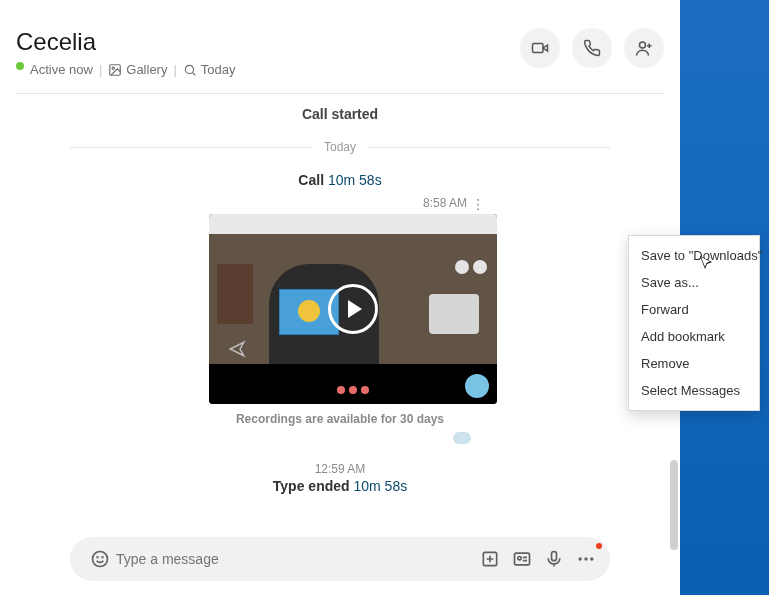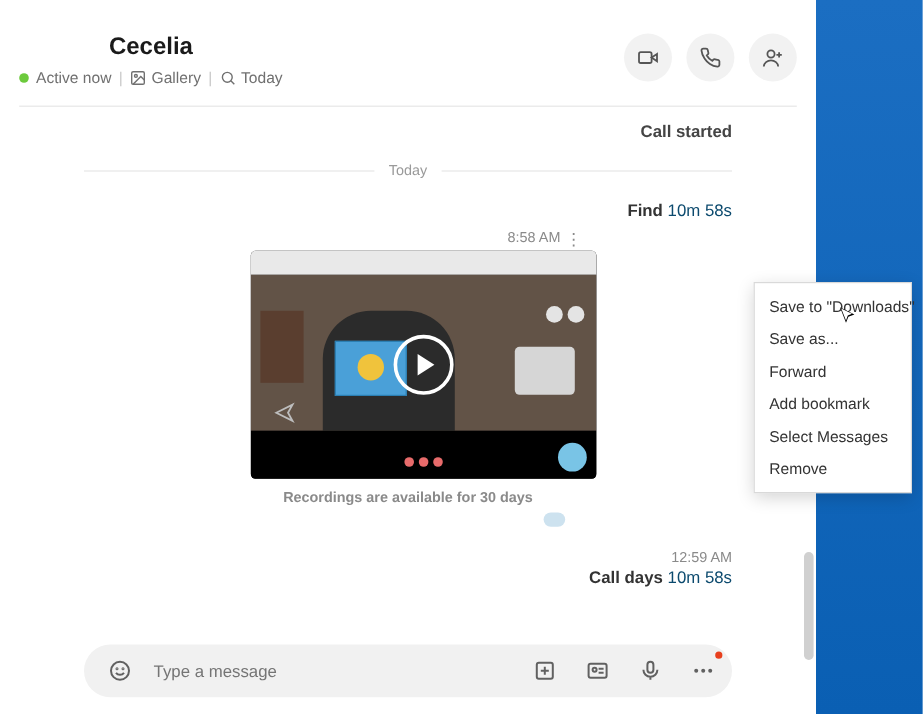--- a/index.html
+++ b/index.html
@@ -2,31 +2,31 @@
 <html><head>
 <meta charset="utf-8">
 <style>
 * { margin:0; padding:0; box-sizing:border-box; font-family:-apple-system,Segoe UI,Helvetica,Arial,sans-serif; }
 body { width:769px; height:595px; background:#fff; overflow:hidden; position:relative; }
 .app { position:absolute; left:0; top:0; width:680px; height:595px; background:#fff; }
 .desktop-strip { position:absolute; right:0; top:0; width:89px; height:595px; background:linear-gradient(180deg,#1b6ec2 0%,#0a5fb3 100%); }
 
 .header { padding:28px 16px 0 16px; }
 .header-top { display:flex; justify-content:space-between; align-items:flex-start; }
-.contact-name { font-size:20px; font-weight:700; color:#1a1a1a;text-align:center; }
-.sub { display:flex; align-items:center; gap:6px; margin-top:6px; color:#707070; font-size:13px; }
+.contact-name { font-size:24px; font-weight:400; color:#1a1a1a; }
+.sub { display:flex; gap:6px; margin-top:6px; color:#707070; font-size:13px; }
 .dot { width:8px; height:8px; border-radius:50%; background:#6cca3c; display:inline-block; }
 .sub .sep { color:#c9c9c9; }
 .sub .lnk { display:flex; align-items:center; gap:4px; cursor:pointer; }
 .hdr-actions { display:flex; gap:12px; }
 .circle-btn { width:40px; height:40px; border-radius:50%; background:#f2f2f2; display:flex; align-items:center; justify-content:center; color:#555; cursor:pointer; }
 .hairline { height:1px; background:#e6e6e6; margin-top:16px; }
 
 .content { position:relative; padding:0 70px; }
-.center { text-align:right; }
+.center { text-align:center; }
 .evt { font-size:14px; font-weight:600; color:#444; margin-top:12px; }
 .day-div { display:flex; align-items:center; gap:12px; margin:18px 0; color:#9a9a9a; font-size:12px; }
 .day-div::before,.day-div::after { content:""; flex:1; height:1px; background:#e6e6e6; }
 
 .msg-time { color:#8a8a8a; font-size:12px; margin-top:4px; }
 .msg-line { font-size:14px; color:#333; margin-top:2px; }
 .msg-line .dur { color:#0c4a6e; }
 
 .video-wrap { margin:8px auto 0 auto; width:262px; }
 .video-time { text-align:right; font-size:12px; color:#8a8a8a; padding-right:4px; margin-bottom:4px; position:relative; }
@@ -51,21 +51,21 @@
 .play::after { content:""; border-left:14px solid #fff; border-top:9px solid transparent; border-bottom:9px solid transparent; margin-left:4px; }
 
 .caption { font-size:12px; color:#8a8a8a; margin-top:8px; text-align:center;font-weight:bold; }
 .chip { width:18px; height:12px; background:#cde2ef; border-radius:6px; margin:6px 0 0 auto; }
 
 .ctx { position:absolute; left:628px; top:235px; width:132px; background:#fff; border:1px solid #d9d9d9; box-shadow:0 4px 14px rgba(0,0,0,.18); padding:6px 0; z-index:50; }
 .ctx div { font-size:13px; color:#333; padding:6px 12px; cursor:pointer; white-space:nowrap; }
 
 .cursor { position:absolute; left:700px; top:256px; z-index:60; color:#000; }
 
-.composer { position:absolute; left:70px; bottom:14px; right:70px; height:44px; background:#f1f1f1; border-radius:22px; display:flex; align-items:center; padding:0 8px 0 14px; gap:12px; }
+.composer { position:absolute; left:70px; bottom:14px; right:70px; height:44px; background:#f1f1f1; border-radius:22px; display:flex; align-items:center; padding:0 8px 0 14px; gap:0; }
 .composer input { flex:1; border:none; background:transparent; outline:none; font-size:14px; color:#333; }
 .comp-icn { width:32px; height:32px; display:flex; align-items:center; justify-content:center; color:#616161; cursor:pointer; border-radius:50%; }
 .comp-last { position:relative; }
 .badge { position:absolute; top:-2px; right:-2px; width:10px; height:10px; border-radius:50%; background:#e8401e; border:2px solid #f1f1f1; }
 
 .scrollbar { position:absolute; right:2px; top:460px; width:8px; height:90px; background:#d0d0d0; border-radius:4px; }
 
 svg { display:block; }
 </style>
 </head>
@@ -125,21 +125,21 @@
     <div class="hairline"></div>
   </div>
 
   <div class="content">
     <div class="center evt">Call started</div>
     <div class="day-div">
         <span>Today</span>
       </div>
 
     <div class="center">
-      <div class="msg-line"><b>Find</b> <span class="dur">10m 58s</span></div>
+      <div class="msg-line"><b>Call</b> <span class="dur">10m 58s</span></div>
     </div>
 
     <div class="video-wrap">
       <div class="video-time">
         <span>8:58 AM</span>
         <span class="kebab">⋮</span>
       </div>
       <div class="video">
         <div class="vtop"></div>
         <div class="vmain">
@@ -165,21 +165,21 @@
       <div class="caption">Recordings are available for 30 days</div>
       <div class="chip"></div>
     </div>
 
     <svg class="share-icn" width="18" height="18" viewBox="0 0 24 24" fill="none" stroke="currentColor" stroke-width="2">
         <path d="M3 12l18-9-5 9 5 9-18-9z"></path>
       </svg>
 
     <div class="center" style="margin-top:18px">
       <div class="msg-time">12:59 AM</div>
-      <div class="msg-line"><b>Call days</b> <span class="dur">10m 58s</span></div>
+      <div class="msg-line"><b>Type ended</b> <span class="dur">10m 58s</span></div>
     </div>
   </div>
 
   <div class="composer">
     <span class="comp-icn">
       <svg width="20" height="20" viewBox="0 0 24 24" fill="none" stroke="currentColor" stroke-width="2">
           <circle cx="12" cy="12" r="9"></circle>
           <path d="M8 14s1.5 2 4 2 4-2 4-2"></path>
           <circle cx="9" cy="10" r=".5"></circle>
           <circle cx="15" cy="10" r=".5"></circle>
@@ -216,20 +216,20 @@
   </div>
 
   <div class="scrollbar"></div>
 </div>
 
 <div class="ctx">
   <div>Save to "Downloads"</div>
   <div>Save as...</div>
   <div>Forward</div>
   <div>Add bookmark</div>
+  <div>Remove</div>
   <div>Select Messages</div>
-  <div>Remove</div>
 </div>
 
 <svg class="cursor" width="16" height="16" viewBox="0 0 16 16">
     <path d="M0 0l5 13 2-5 5-2L0 0z" fill="#000"></path>
     <path d="M1 1l4 10 1.5-4L10 5.5 1 1z" fill="#fff"></path>
   </svg>
 
 </body></html>

